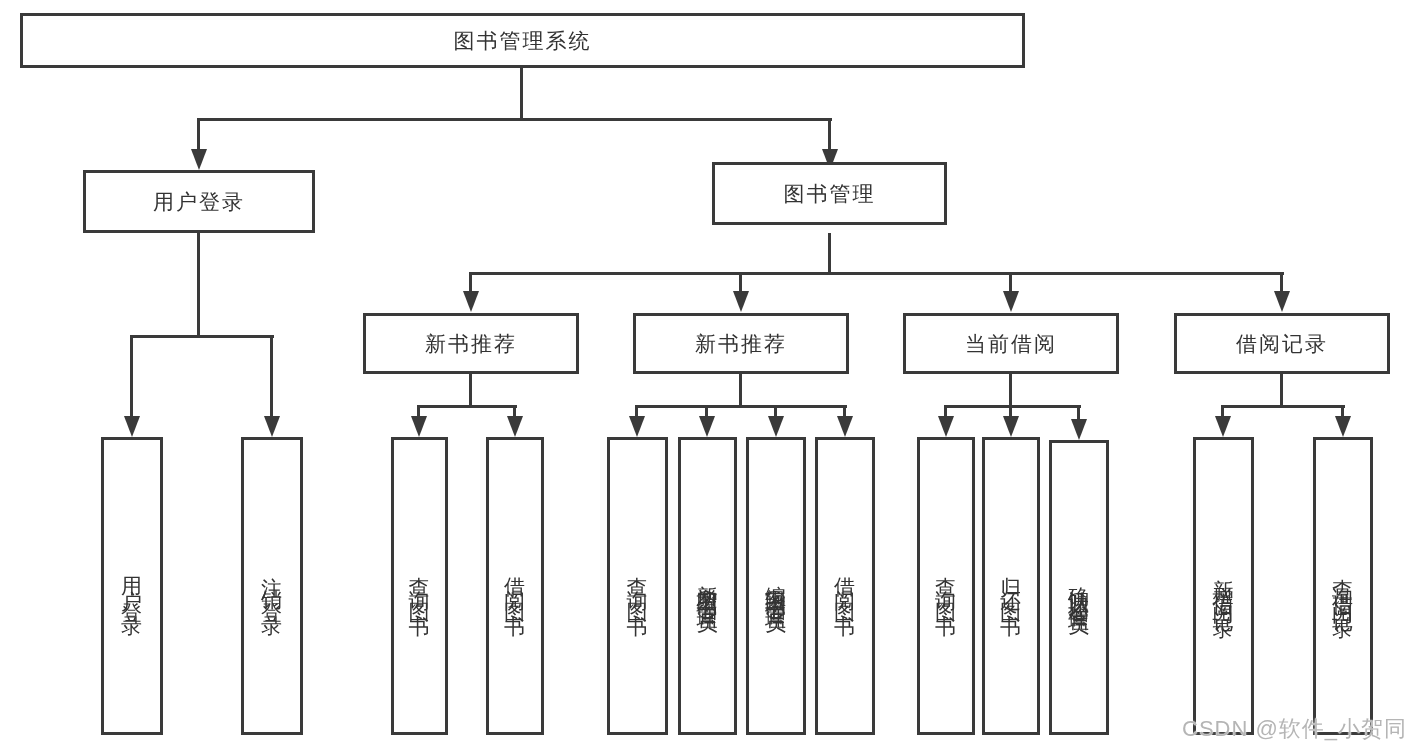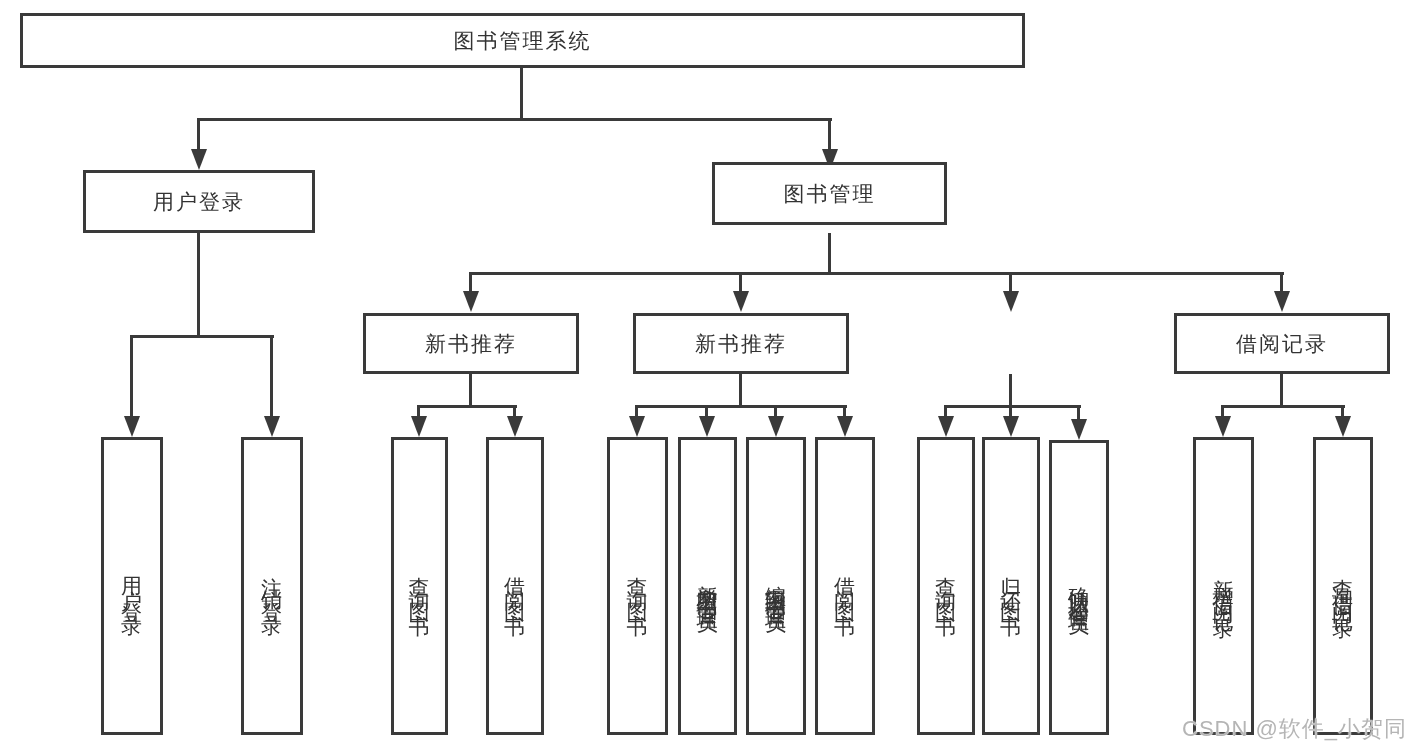--- a/index.html
+++ b/index.html
@@ -99,20 +99,21 @@
   <div class="arrow" style="left:1215px;top:416px"></div>
   <div class="arrow" style="left:1335px;top:416px"></div>
 
   <div class="node h-node" style="left:20px;top:13px;width:1005px;height:55px">图书管理系统</div>
 
   <div class="node h-node" style="left:83px;top:170px;width:232px;height:63px">用户登录</div>
   <div class="node h-node" style="left:712px;top:162px;width:235px;height:63px">图书管理</div>
 
   <div class="node h-node" style="left:363px;top:313px;width:216px;height:61px">新书推荐</div>
   <div class="node h-node" style="left:633px;top:313px;width:216px;height:61px">新书推荐</div>
+  <div class="node h-node" style="left:903px;top:313px;width:216px;height:61px">当前借阅</div>
   <div class="node h-node" style="left:1174px;top:313px;width:216px;height:61px">借阅记录</div>
 
   <div class="node v-node ls4" style="left:101px;top:437px;width:62px;height:298px">用户登录</div>
   <div class="node v-node ls4" style="left:241px;top:437px;width:62px;height:298px">注销登录</div>
 
   <div class="node v-node ls4" style="left:391px;top:437px;width:57px;height:298px">查询图书</div>
   <div class="node v-node ls4" style="left:486px;top:437px;width:58px;height:298px">借阅图书</div>
 
   <div class="node v-node ls4" style="left:607px;top:437px;width:61px;height:298px">查询图书</div>
   <div class="node v-node ls9" style="left:678px;top:437px;width:59px;height:298px">新增图书（管理员）</div>

